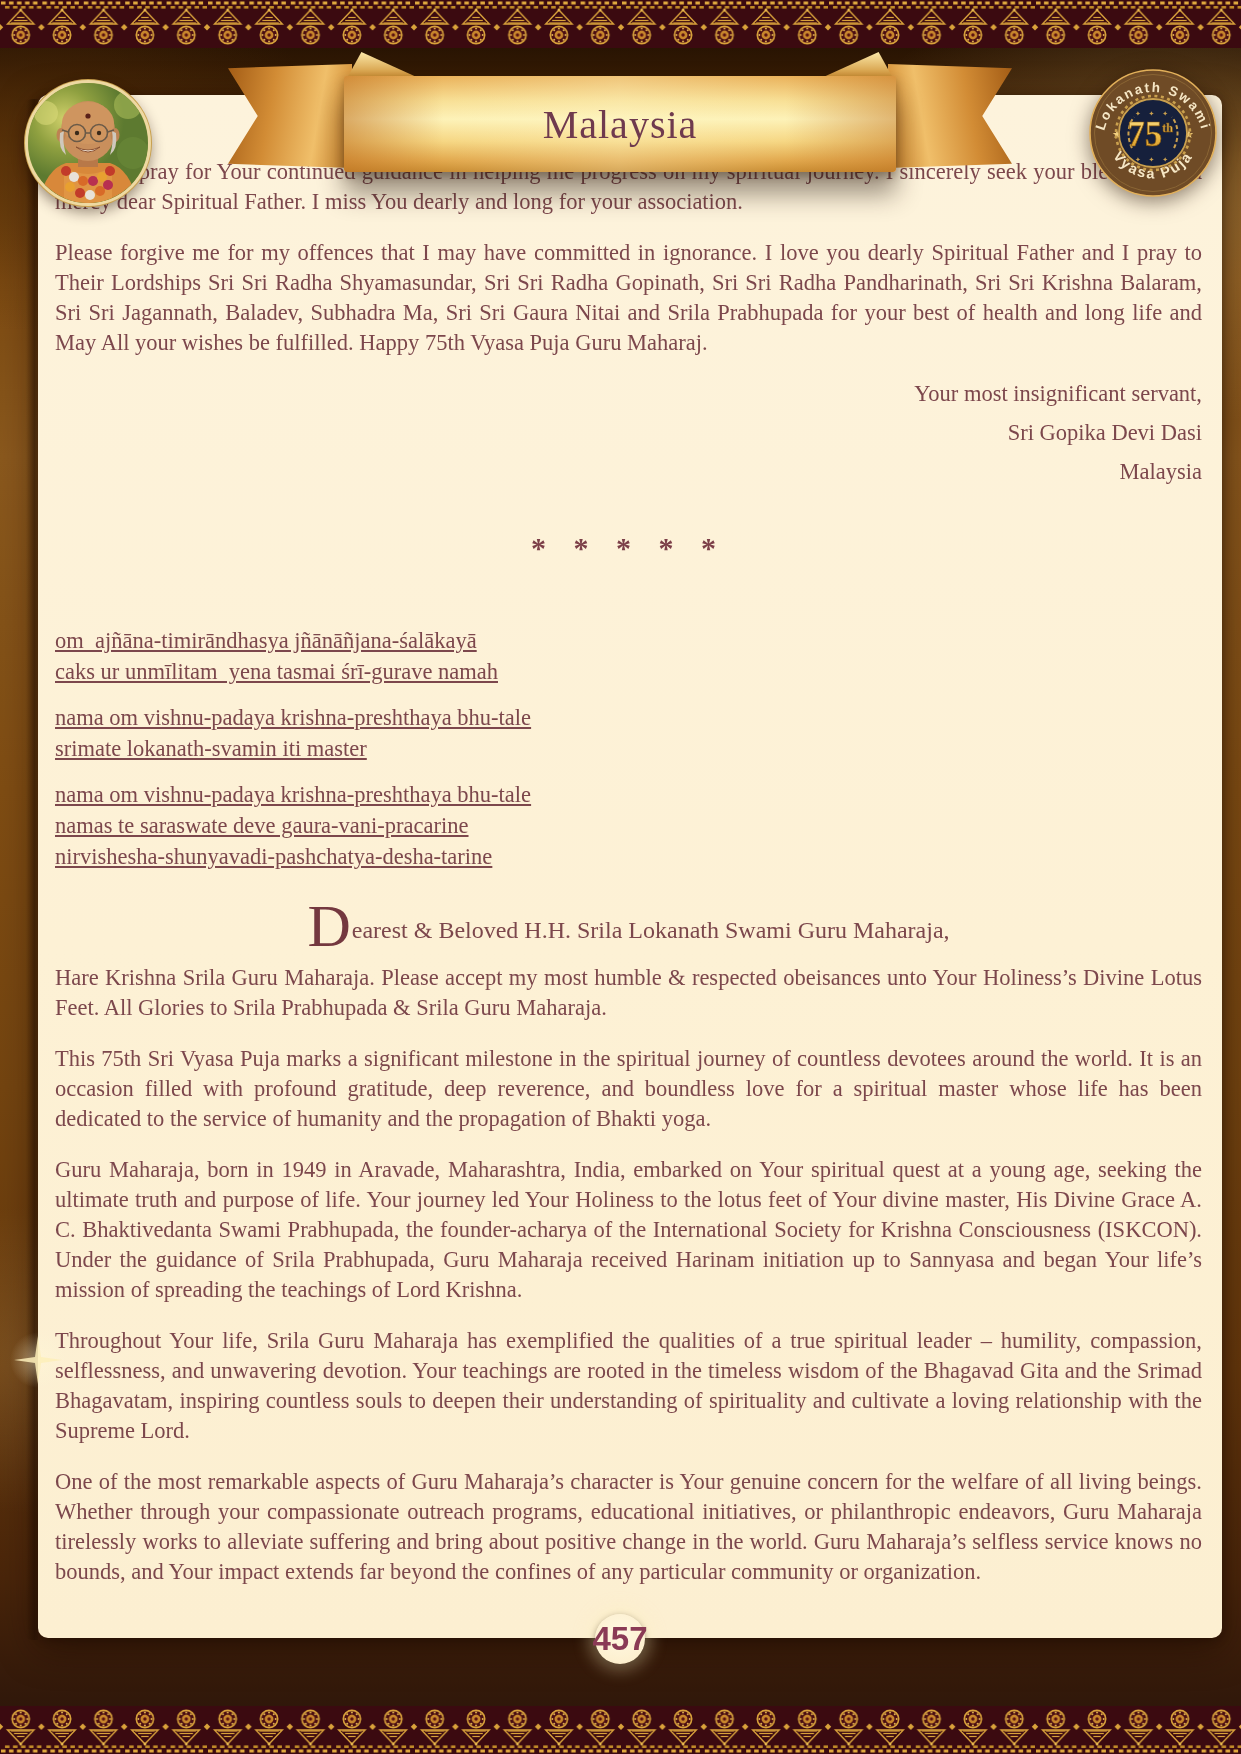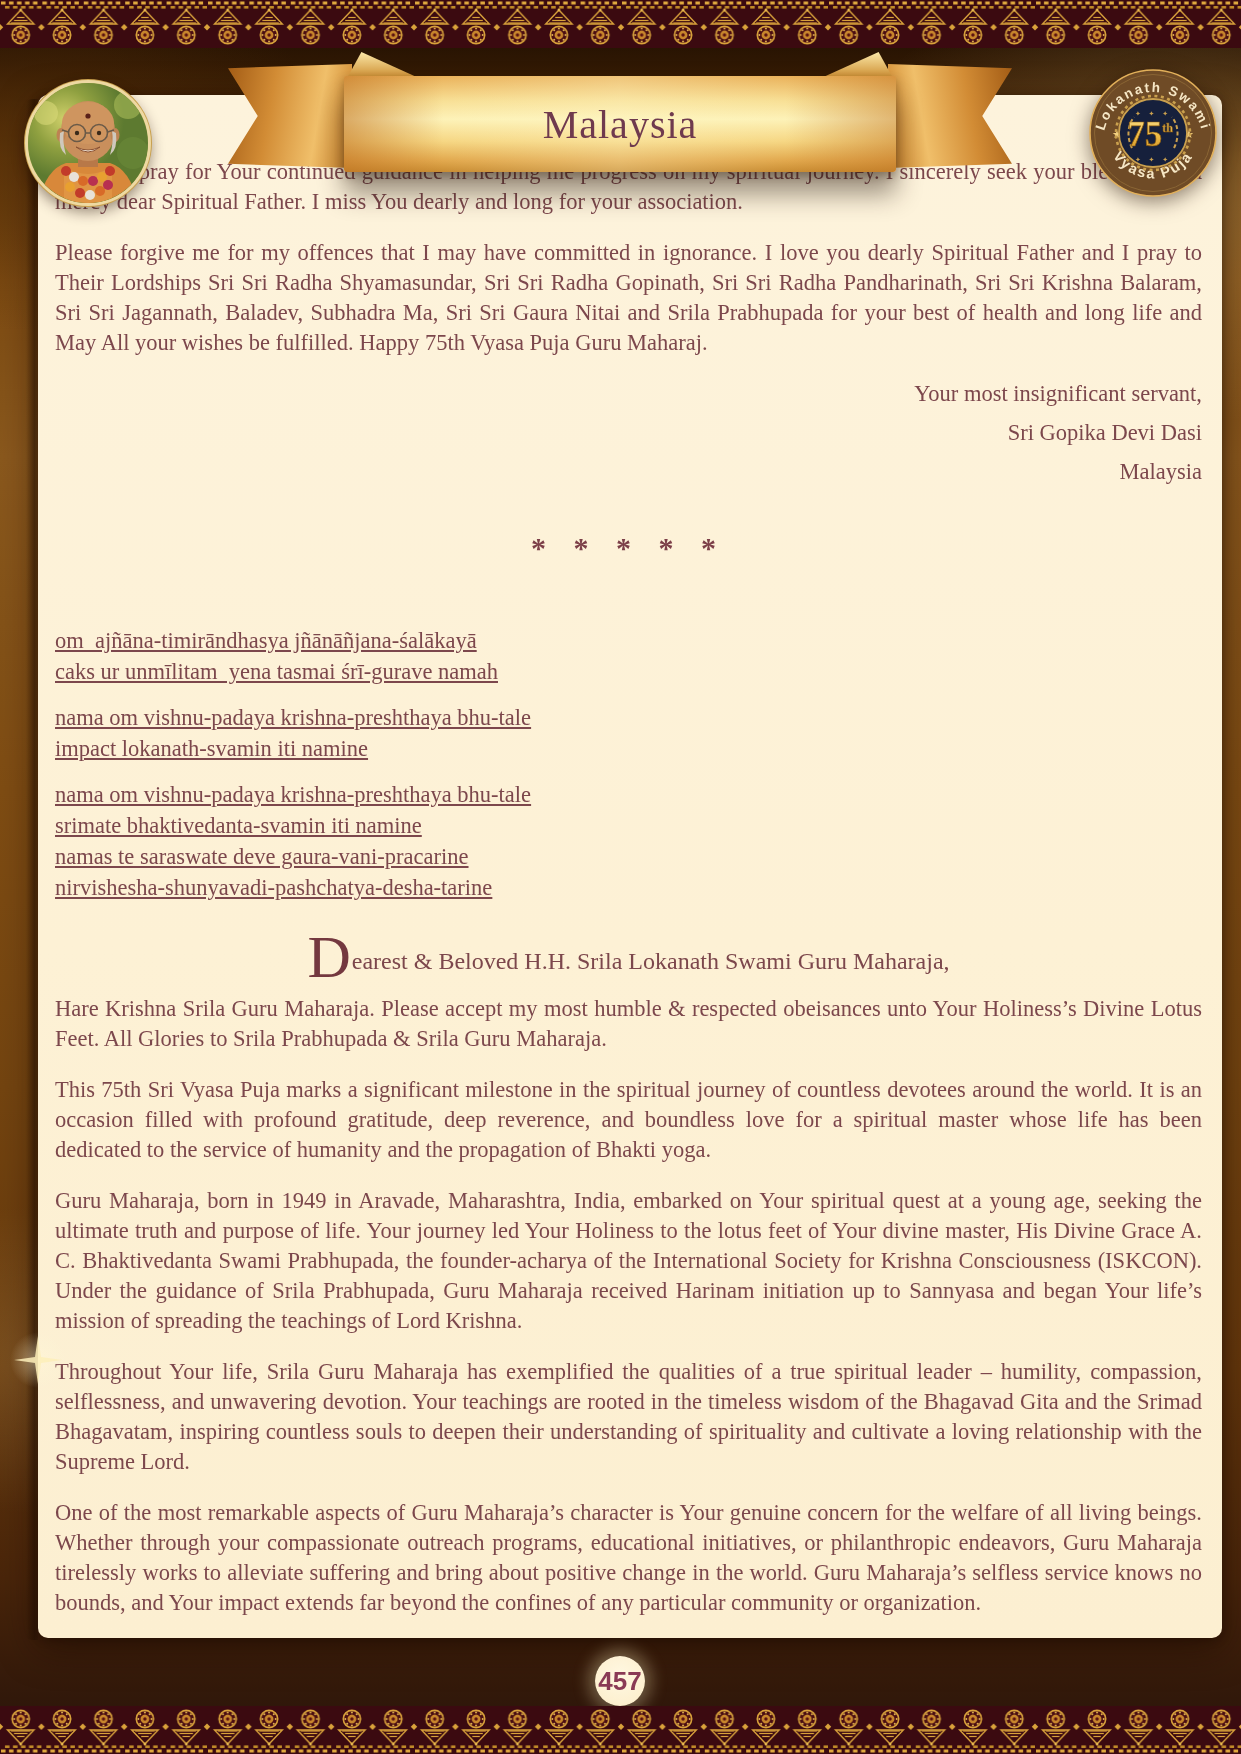--- a/index.html
+++ b/index.html
@@ -80,25 +80,25 @@
   }
   
   .photo-wrap{
     position:absolute;left:25px;top:80px;width:120px;height:120px;border-radius:50%;
     border:3px solid #eed9a2;box-shadow:0 0 0 1px #c9a04e, 0 6px 14px rgba(30,10,0,.45);
     overflow:hidden;z-index:25;background:#88973f;
   }
   .badge-wrap{position:absolute;left:1088px;top:68px;width:130px;height:130px;z-index:25;filter:drop-shadow(0 5px 10px rgba(30,10,0,.5));}
   
   .page-num{
-    position:absolute;left:595px;top:1656px;width:50px;height:50px;border-radius:50%;
+    position:absolute;left:595px;top:1614px;width:50px;height:50px;border-radius:50%;
     background:radial-gradient(circle at 50% 40%,#fff8e2 0%,#fdf0d0 70%,#f6e4b8 100%);
     box-shadow:0 0 16px 6px rgba(255,240,190,.35), 0 2px 6px rgba(20,8,0,.5);
     display:flex;align-items:center;justify-content:center;z-index:10;
-    font-family:"Liberation Sans", sans-serif;font-weight:bold;font-size:26px;color:#8a3a55;
+    font-family:"Liberation Sans", sans-serif;font-weight:bold;font-size:33px;color:#8a3a55;
   }
   
   .sparkle{position:absolute;left:8px;top:1330px;width:60px;height:60px;z-index:6;pointer-events:none;}
 </style>
 </head>
 <body>
 
 <div class="border-strip border-top">
   <svg width="1241" height="48" xmlns="http://www.w3.org/2000/svg">
     <defs>
@@ -154,25 +154,24 @@
     <p class="sig-line">Your most insignificant servant,</p>
     <p class="sig-line">Sri Gopika Devi Dasi</p>
     <p class="sig-line last">Malaysia</p>
     <div class="separator">* * * * *</div>
     <div class="verse">
       <div>om  ajñāna-timirāndhasya jñānāñjana-śalākayā</div>
       <div>caks ur unmīlitam  yena tasmai śrī-gurave namah</div>
     </div>
     <div class="verse">
       <div>nama om vishnu-padaya krishna-preshthaya bhu-tale</div>
-      <div>impact lokanath-svamin iti namine</div>
+      <div>srimate lokanath-svamin iti master</div>
     </div>
     <div class="verse last">
       <div>nama om vishnu-padaya krishna-preshthaya bhu-tale</div>
-      <div>srimate bhaktivedanta-svamin iti namine</div>
       <div>namas te saraswate deve gaura-vani-pracarine</div>
       <div>nirvishesha-shunyavadi-pashchatya-desha-tarine</div>
     </div>
     <div class="salutation"><span class="dropcap">D</span><span>earest &amp; Beloved H.H. Srila Lokanath Swami Guru Maharaja,</span></div>
     <p>Hare Krishna Srila Guru Maharaja. Please accept my most humble &amp; respected obeisances unto Your Holiness’s Divine Lotus Feet. All Glories to Srila Prabhupada &amp; Srila Guru Maharaja.</p>
     <p>This 75th Sri Vyasa Puja marks a significant milestone in the spiritual journey of countless devotees around the world. It is an occasion filled with profound gratitude, deep reverence, and boundless love for a spiritual master whose life has been dedicated to the service of humanity and the propagation of Bhakti yoga.</p>
     <p>Guru Maharaja, born in 1949 in Aravade, Maharashtra, India, embarked on Your spiritual quest at a young age, seeking the ultimate truth and purpose of life. Your journey led Your Holiness to the lotus feet of Your divine master, His Divine Grace A. C. Bhaktivedanta Swami Prabhupada, the founder-acharya of the International Society for Krishna Consciousness (ISKCON). Under the guidance of Srila Prabhupada, Guru Maharaja received Harinam initiation up to Sannyasa and began Your life’s mission of spreading the teachings of Lord Krishna.</p>
     <p>Throughout Your life, Srila Guru Maharaja has exemplified the qualities of a true spiritual leader – humility, compassion, selflessness, and unwavering devotion. Your teachings are rooted in the timeless wisdom of the Bhagavad Gita and the Srimad Bhagavatam, inspiring countless souls to deepen their understanding of spirituality and cultivate a loving relationship with the Supreme Lord.</p>
     <p>One of the most remarkable aspects of Guru Maharaja’s character is Your genuine concern for the welfare of all living beings. Whether through your compassionate outreach programs, educational initiatives, or philanthropic endeavors, Guru Maharaja tirelessly works to alleviate suffering and bring about positive change in the world. Guru Maharaja’s selfless service knows no bounds, and Your impact extends far beyond the confines of any particular community or organization.</p>
   </div>

